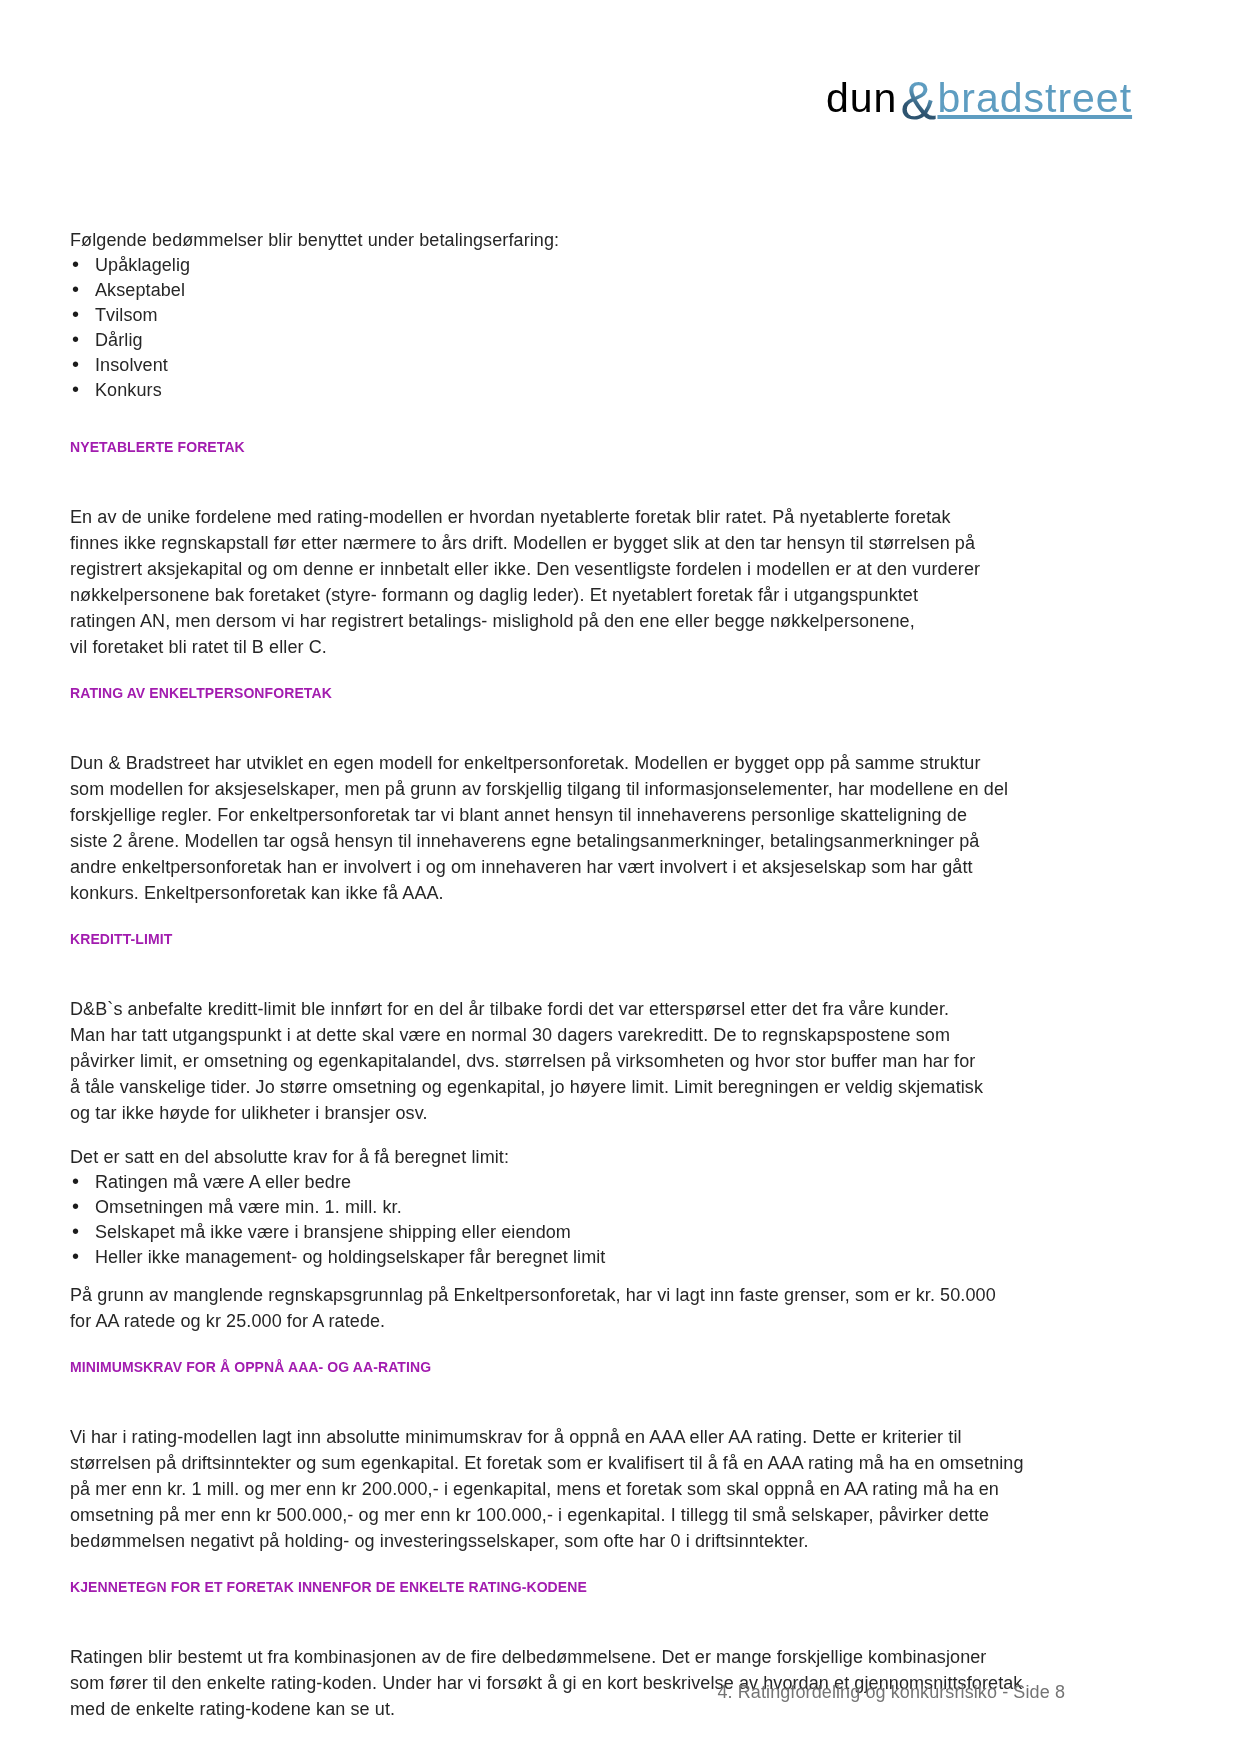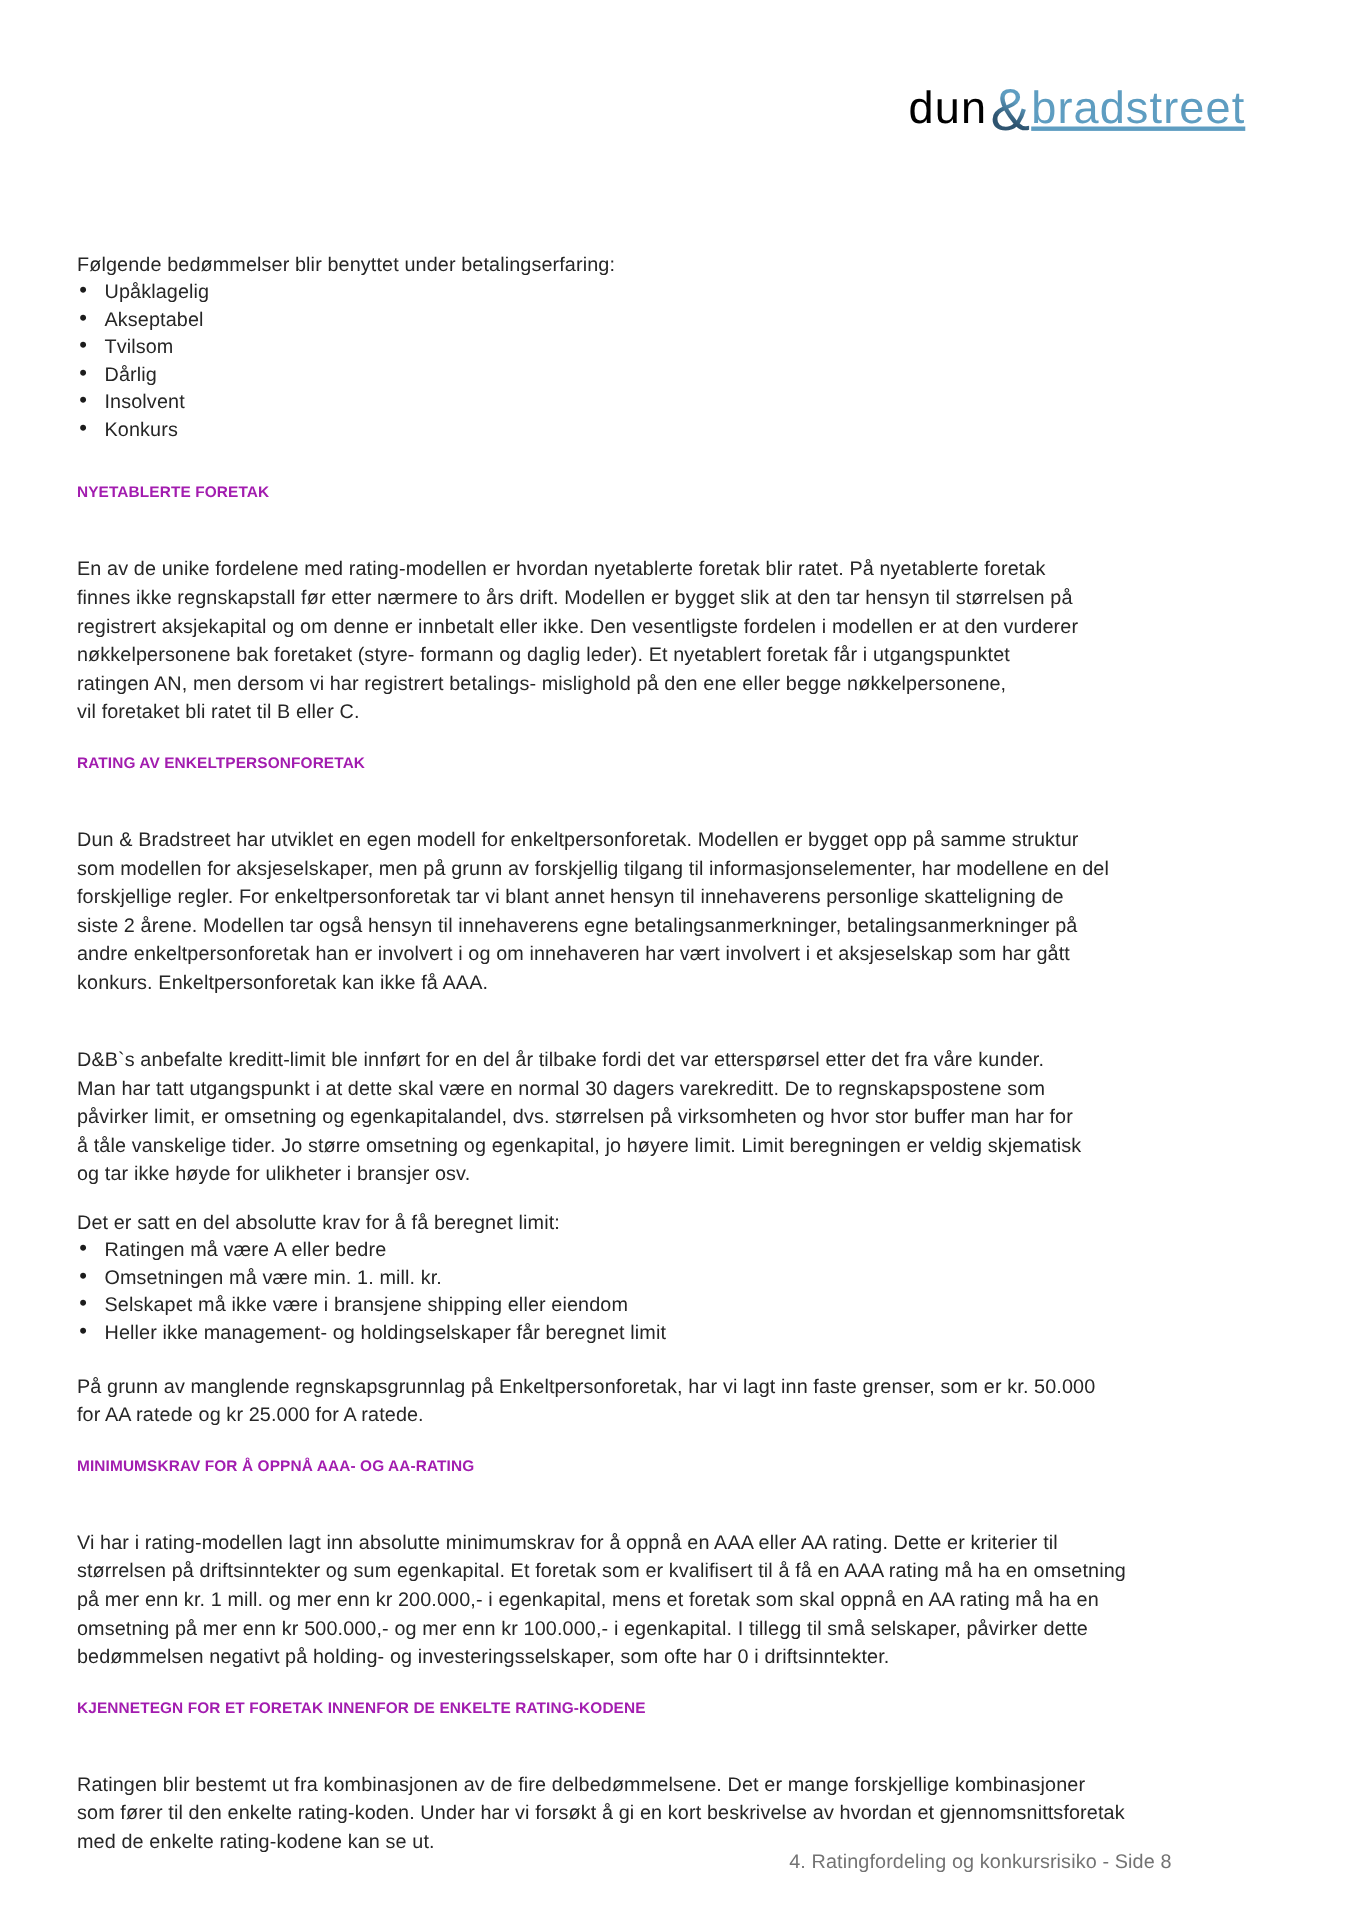--- a/index.html
+++ b/index.html
@@ -91,21 +91,21 @@
   section.first-section { margin-top: 31px; }
   h2 {
     margin: 0;
     font-size: 14px;
     line-height: 26px;
     font-weight: bold;
     color: #a21caf;
     letter-spacing: 0.1px;
   }
   .krav-block   { margin-top: 19px; }
-  .closing-text { margin-top: 23px; }
+  .closing-text { margin-top: 12px; }
   
   .footer {
     position: absolute;
     top: 1681px;
     right: 176px;
     font-size: 18px;
     line-height: 22px;
     color: #737373;
     letter-spacing: 0.1px;
   }
@@ -149,20 +149,21 @@
       <h2>RATING AV ENKELTPERSONFORETAK</h2>
       <p class="body-text">Dun &amp; Bradstreet har utviklet en egen modell for enkeltpersonforetak. Modellen er bygget opp på samme struktur
 som modellen for aksjeselskaper, men på grunn av forskjellig tilgang til informasjonselementer, har modellene en del
 forskjellige regler. For enkeltpersonforetak tar vi blant annet hensyn til innehaverens personlige skatteligning de
 siste 2 årene. Modellen tar også hensyn til innehaverens egne betalingsanmerkninger, betalingsanmerkninger på
 andre enkeltpersonforetak han er involvert i og om innehaveren har vært involvert i et aksjeselskap som har gått
 konkurs. Enkeltpersonforetak kan ikke få AAA.</p>
     </section>
 
     <section>
+      <h2>KREDITT-LIMIT</h2>
       <p class="body-text">D&amp;B`s anbefalte kreditt-limit ble innført for en del år tilbake fordi det var etterspørsel etter det fra våre kunder.
 Man har tatt utgangspunkt i at dette skal være en normal 30 dagers varekreditt. De to regnskapspostene som
 påvirker limit, er omsetning og egenkapitalandel, dvs. størrelsen på virksomheten og hvor stor buffer man har for
 å tåle vanskelige tider. Jo større omsetning og egenkapital, jo høyere limit. Limit beregningen er veldig skjematisk
 og tar ikke høyde for ulikheter i bransjer osv.</p>
       <div class="krav-block">
         <p class="lead">Det er satt en del absolutte krav for å få beregnet limit:</p>
         <ul class="bullets">
           <li>Ratingen må være A eller bedre</li>
           <li>Omsetningen må være min. 1. mill. kr.</li>

